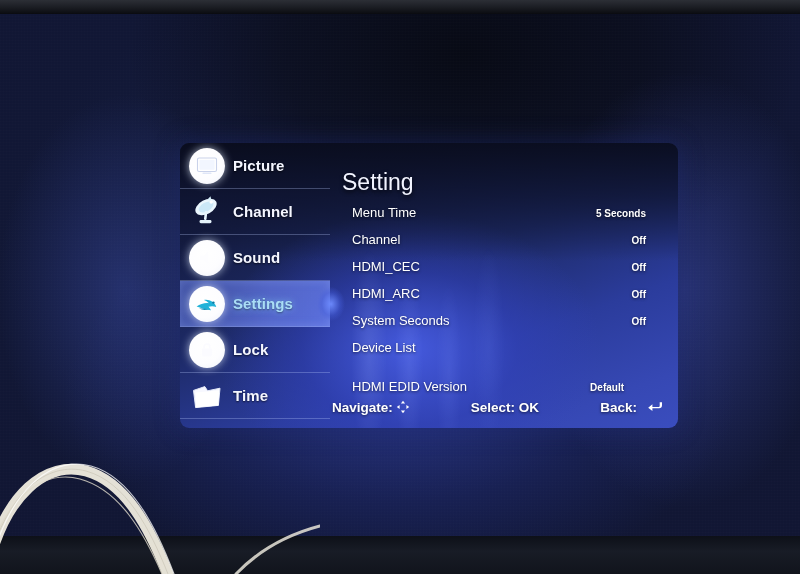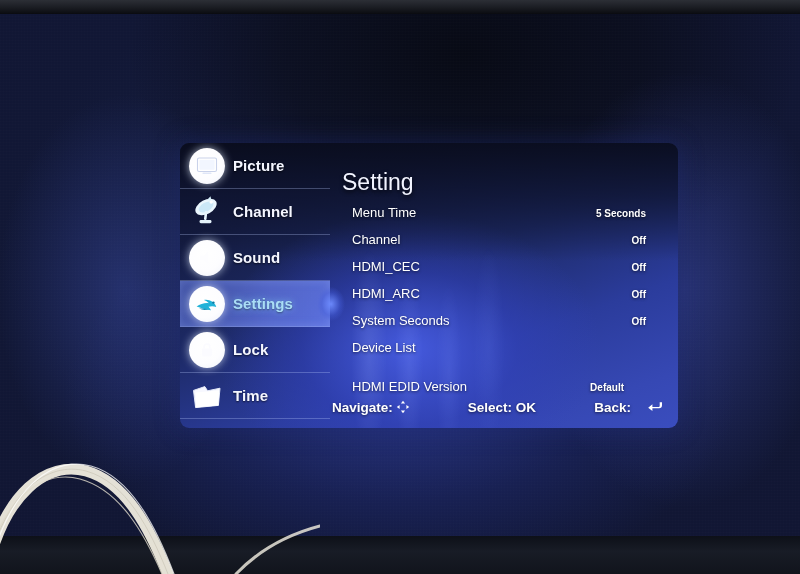--- a/index.html
+++ b/index.html
@@ -183,21 +183,21 @@
     display: flex; align-items: center;
     padding: 0 14px 0 2px;
     z-index: 5;
     font-size: 13.5px; font-weight: bold;
     color: #ffffff;
     text-shadow: 0 1px 3px rgba(0,0,0,.6);
   }
   .hint { display: flex; align-items: center; gap: 3px; white-space: nowrap; }
   .hint-nav { margin-right: auto; }
   .hint-sel { margin: 4px auto; }
-  .hint-back { margin-left: auto; display: flex; align-items: center; gap: 16px; }
+  .hint-back { margin-left: auto; display: flex; align-items: center; gap: 10px; }
   .footer-glyph { display: inline-flex; align-items: center; }
 </style>
 </head>
 <body>
 
 <div id="screen">
 
   <div class="bg-base"></div>
   <div class="bg-darkband"></div>
   <div class="bg-glow"></div>

